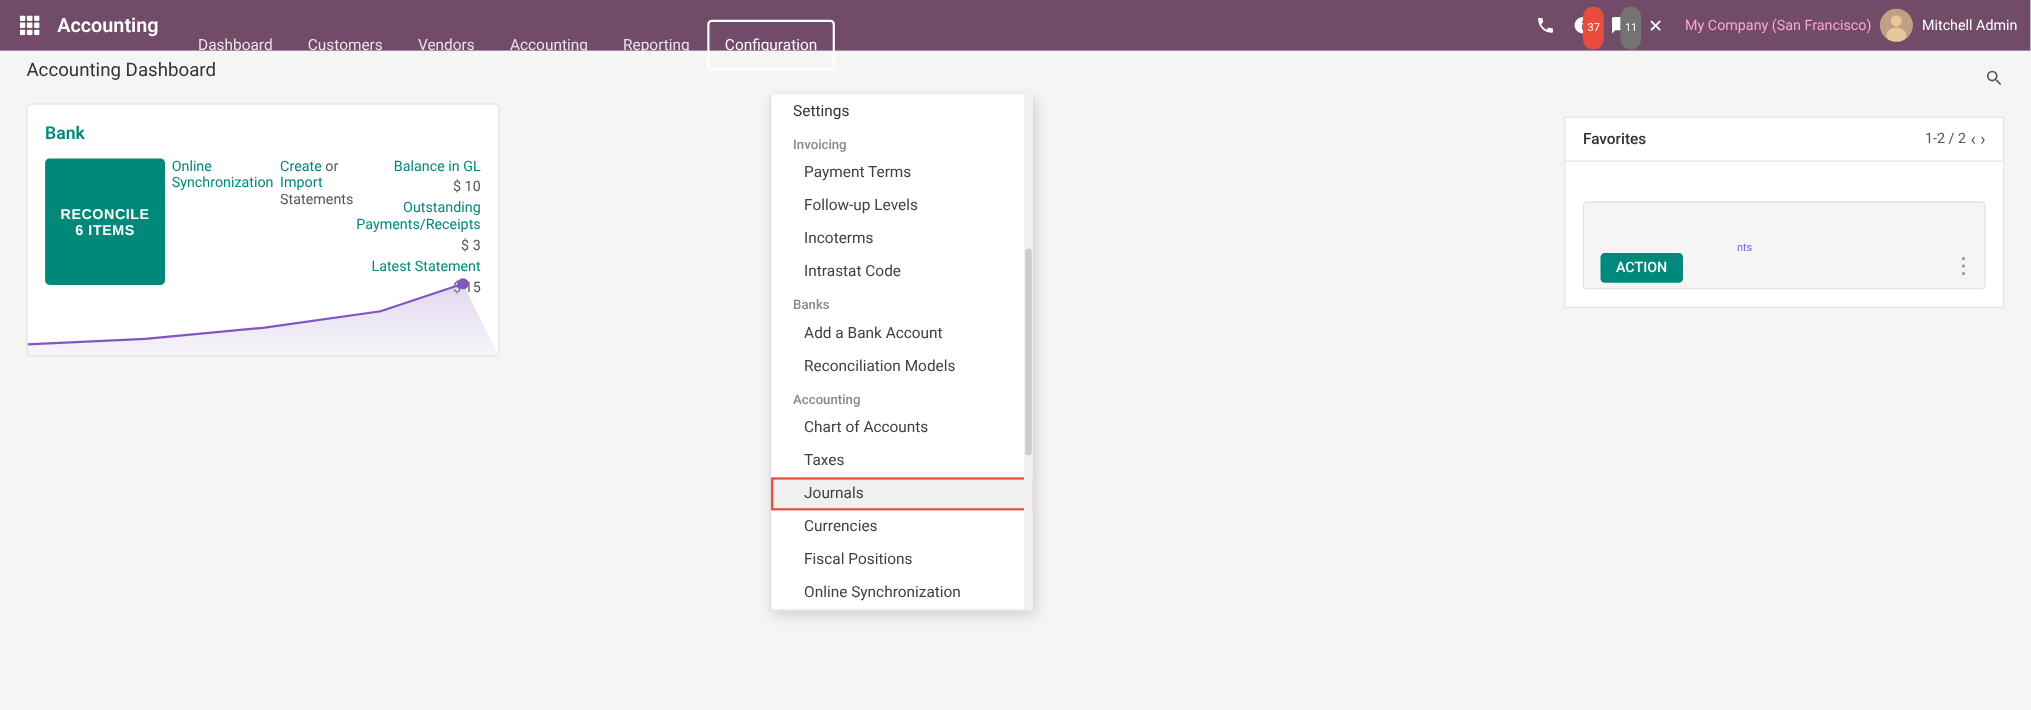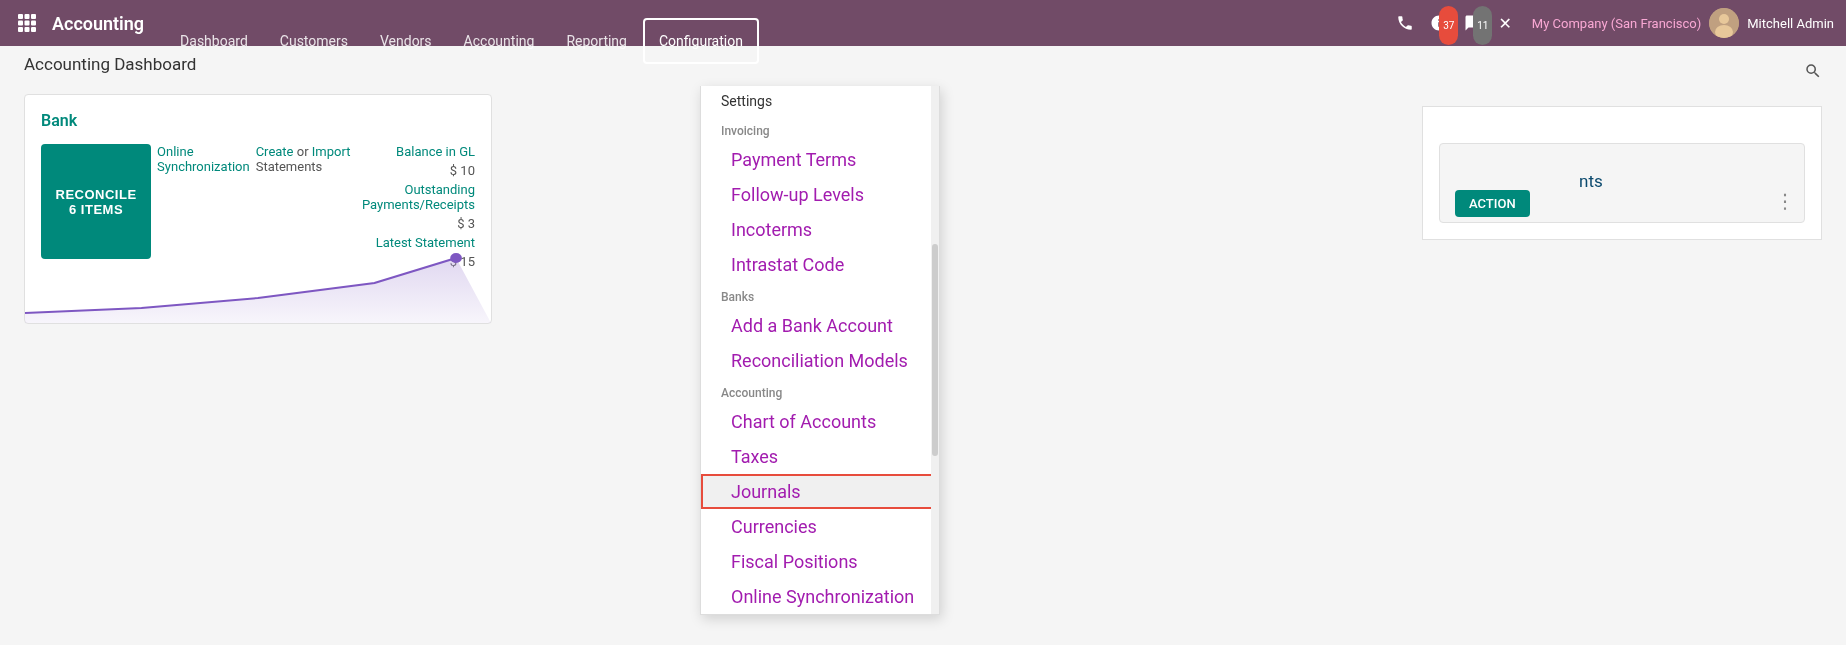--- a/index.html
+++ b/index.html
@@ -119,21 +119,21 @@
       margin-bottom: 20px;
       font-weight: 400;
     }
 
     
     .bank-card {
       background: white;
       border: 1px solid #e0e0e0;
       border-radius: 4px;
       padding: 16px;
-      width: 468px;
+      width: 430px;
       min-height: 230px;
       position: relative;
     }
     .bank-title {
       color: #00897b;
       font-size: 16px;
       font-weight: 600;
       margin-bottom: 14px;
     }
     .reconcile-btn {
@@ -228,22 +228,22 @@
     .dropdown-section-label {
       padding: 8px 20px 4px 20px;
       font-size: 12px;
       color: #888;
       font-weight: 500;
       text-transform: none;
     }
     .dropdown-item {
       padding: 7px 20px 7px 30px;
       cursor: pointer;
-      font-size: 18px;
-      color: #a21caf;
+      font-size: 14px;
+      color: #404040;
       display: block;
     }
     .dropdown-item.highlighted {
       background: #f0f0f0;
       border: 2px solid #e74c3c;
       padding: 5px 18px 5px 28px;
     }
     .dropdown-item.top-level {
       padding-left: 20px;
       font-size: 14px;
@@ -372,28 +372,36 @@
     </div>
   </div>
 
   <div class="search-icon-top">
     <svg width="18" height="18" viewBox="0 0 24 24" fill="#555">
         <path d="M15.5 14h-.79l-.28-.27A6.471 6.471 0 0 0 16 9.5 6.5 6.5 0 1 0 9.5 16c1.61 0 3.09-.59 4.23-1.57l.27.28v.79l5 4.99L20.49 19l-4.99-5zm-6 0C7.01 14 5 11.99 5 9.5S7.01 5 9.5 5 14 7.01 14 9.5 11.99 14 9.5 14z"></path>
       </svg>
   </div>
 
   <div class="favorites-panel">
+    <div class="favorites-header">
+      <div class="favorites-title">Favorites</div>
+      <div class="favorites-nav">
+        <span>1-2 / 2</span>
+        <span class="fav-nav-btn">‹</span>
+        <span class="fav-nav-btn">›</span>
+      </div>
+    </div>
     <div class="favorites-body">
       <div style="position:relative; height:100px;">
 
         <div style="position:absolute; bottom:0; left:0; right:0; height:80px; background:#f5f5f5; border: 1px solid #e0e0e0; border-radius: 4px;"></div>
         <div style="position:absolute; bottom:10px; right: 10px; color: #888; cursor: pointer; font-size: 20px;">⋮</div>
 
         <div style="position:absolute; bottom:6px; left: 16px; background:#00897b; color:white; padding: 6px 14px; font-size: 13px; border-radius: 4px; font-weight: 500; cursor: pointer;">ACTION</div>
-        <div style="position:absolute; bottom:32px; left: 140px; color: #0c4a6e; font-size: 17px;">nts</div>
+        <div style="position:absolute; bottom:32px; left: 140px; color: #8b5cf6; font-size: 10px;">nts</div>
       </div>
     </div>
   </div>
 </div>
 
 <div class="dropdown-overlay">
   <div class="dropdown-menu">
 
     <div class="dropdown-item top-level">Settings</div>
 

